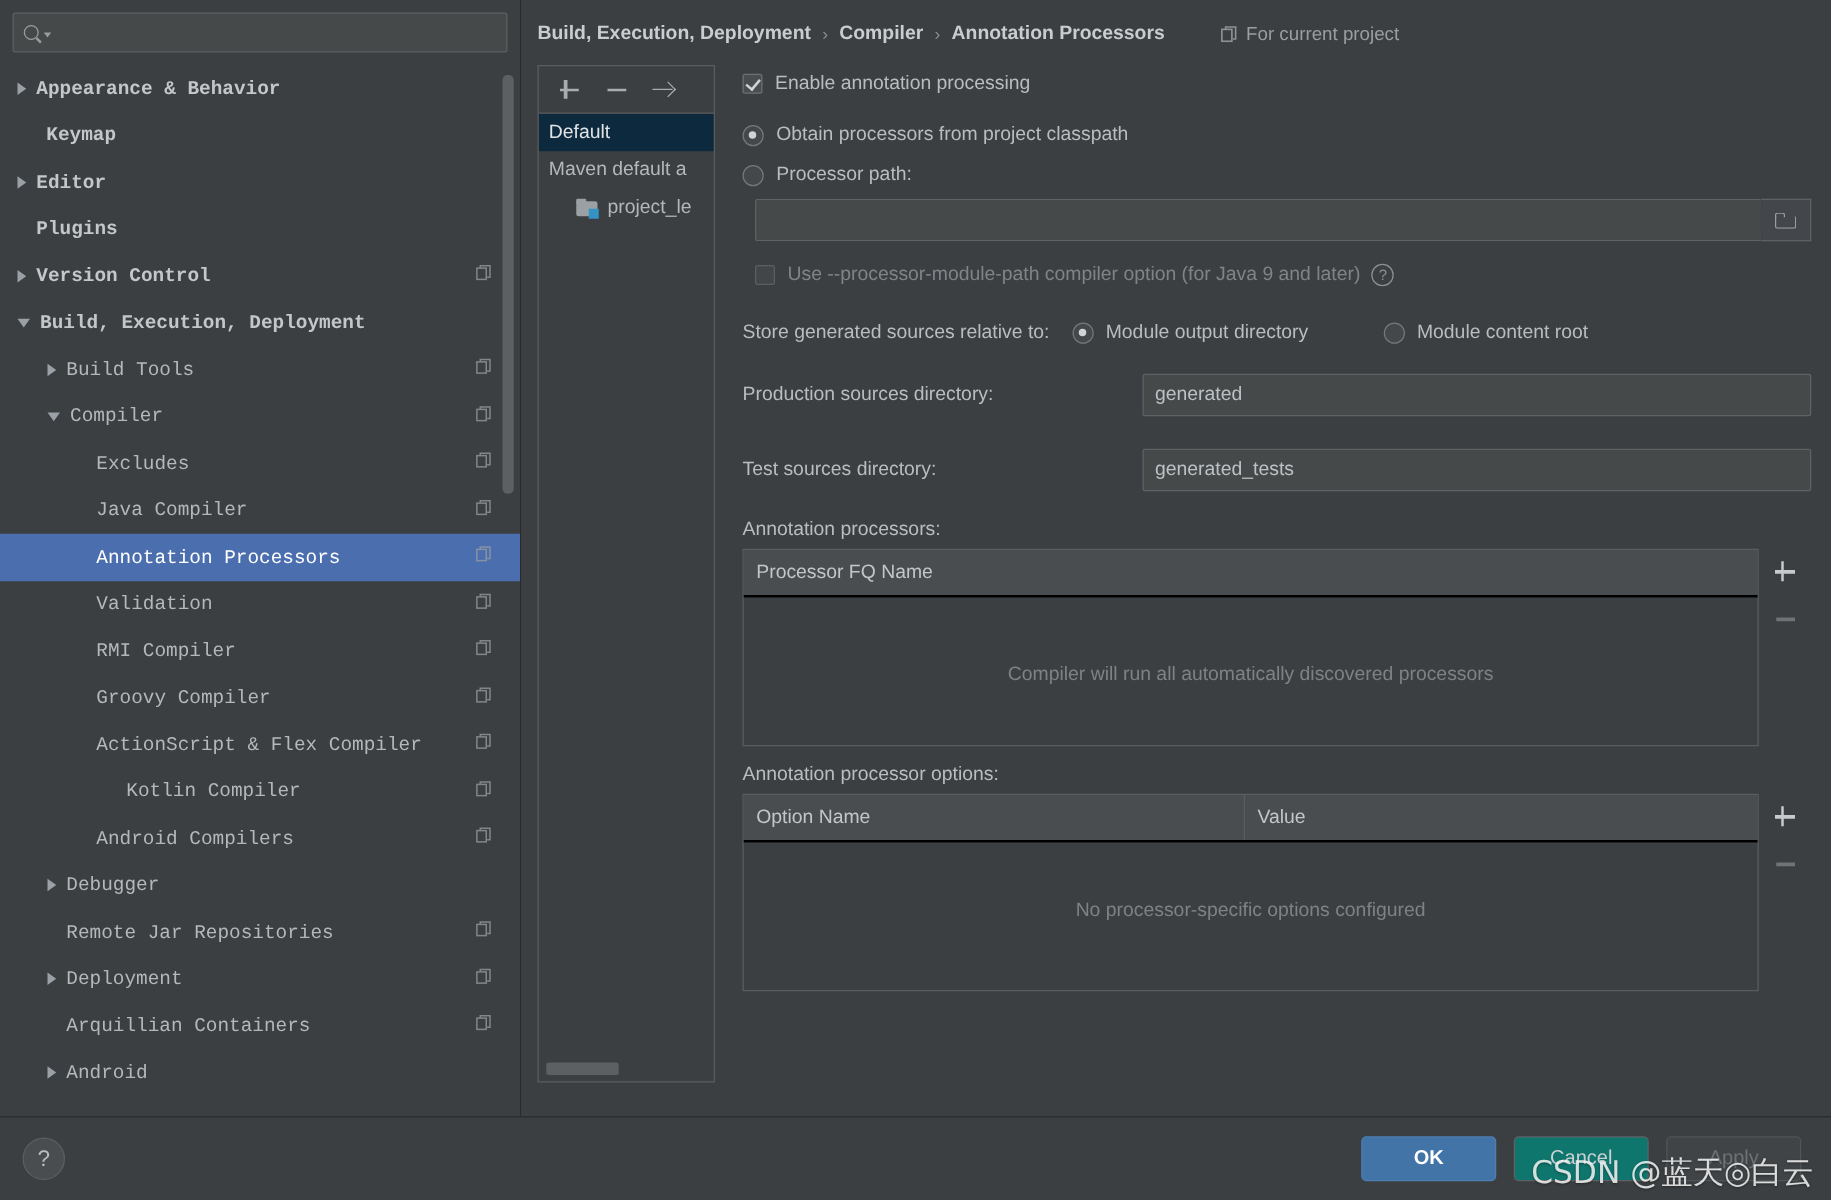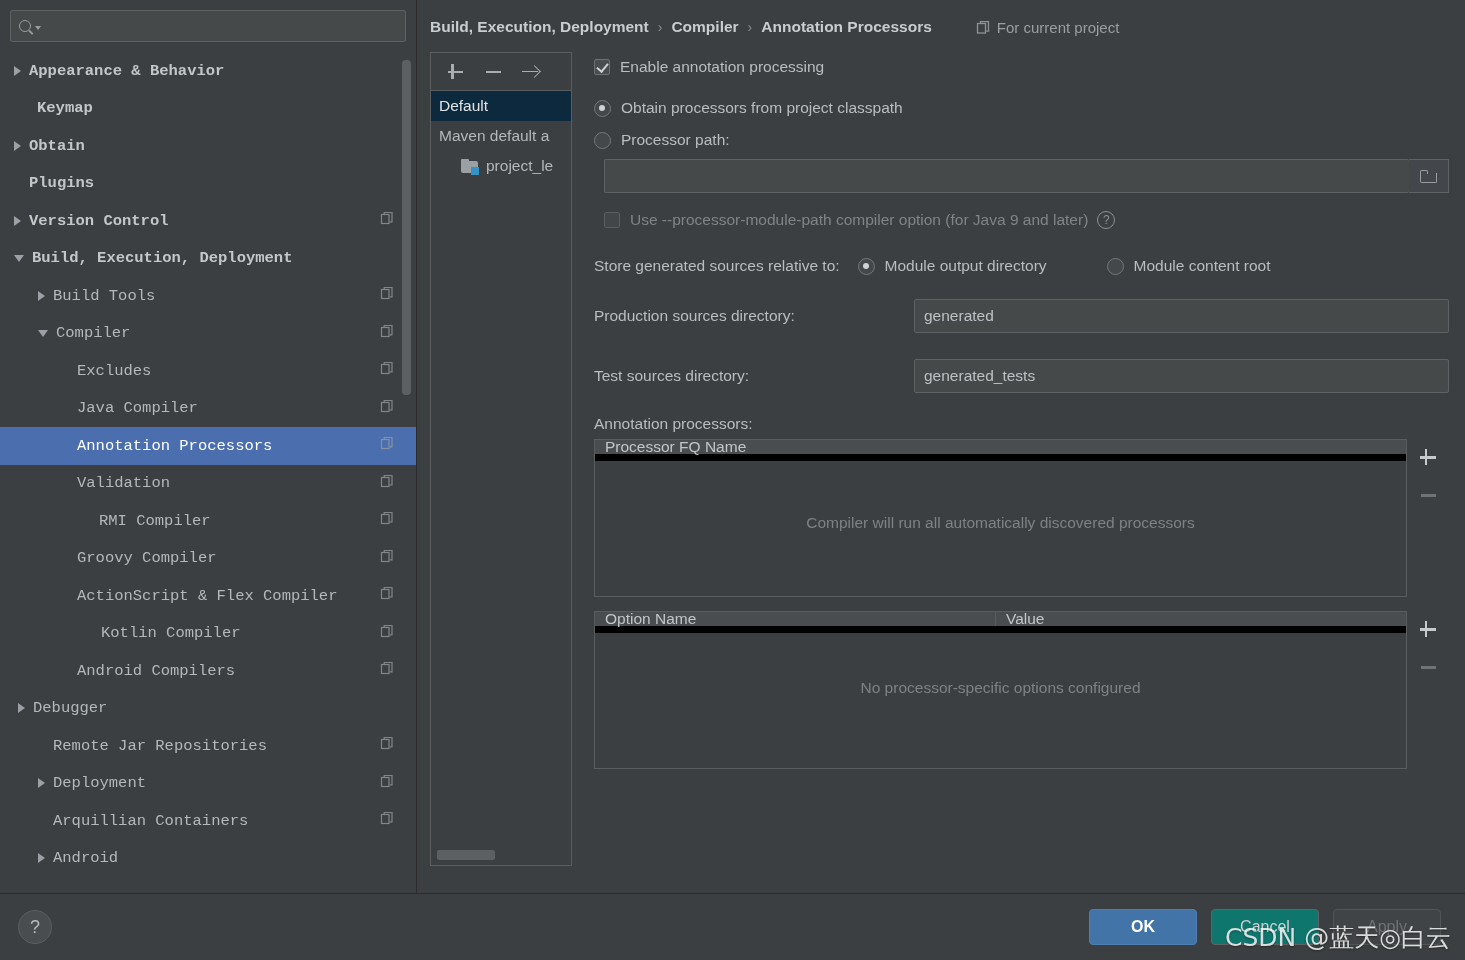--- a/index.html
+++ b/index.html
@@ -141,21 +141,21 @@
   .help-circ {
     width:18px; height:18px; border:1.5px solid #8c9093; border-radius:50%;
     display:flex; align-items:center; justify-content:center;
     font-size:12px; color:#8c9093; flex:0 0 auto;
   }
 
   
   .tbl-title { font-size:15.5px; color:#b9bdc0; margin-bottom: 6px; }
   .tbl-wrap { display:flex; }
   .tbl { flex:1 1 auto; border:1px solid #5a5d5e; background:#3c3f41; min-width:0; }
-  .tbl-head { display:flex; height:21px; background:#4a4d4f; border-bottom:7px solid #000000; }
+  .tbl-head { display:flex; height:38px; background:#4a4d4f; border-bottom:2px solid #000000; }
   .th { font-size:15.5px; color:#c2c6c9; display:flex; align-items:center; padding-left:10px; }
   .th + .th { border-left:1px solid #5a5d5e; }
   .tbl-empty { display:flex; align-items:center; justify-content:center; color:#7e8285; font-size:15.5px; }
   .tbl-side { width:42px; flex:0 0 auto; display:flex; flex-direction:column; align-items:center; padding-top:8px; gap:18px;}
   .side-plus { width:20px;height:20px;position:relative;}
   .side-plus::before{content:"";position:absolute;left:2px;top:9px;width:16px;height:2.6px;background:#c6cacd;}
   .side-plus::after{content:"";position:absolute;left:6.7px;top:2px;width:2.6px;height:16px;background:#c6cacd;}
   .side-minus{width:20px;height:20px;position:relative;}
   .side-minus::before{content:"";position:absolute;left:3px;top:9px;width:15px;height:2.6px;background:#6f7376;}
 
@@ -206,21 +206,21 @@
           <div class="tree-item bold" style="padding-left: 14px;">
             <span class="arrow collapsed"></span>
             <span class="tree-label">Appearance &amp; Behavior</span>
           </div>
           <div class="tree-item bold" style="padding-left: 22px;">
             <span class="arrow none" style="width: 7px; margin-right: 8px;"></span>
             <span class="tree-label">Keymap</span>
           </div>
           <div class="tree-item bold" style="padding-left: 14px;">
             <span class="arrow collapsed"></span>
-            <span class="tree-label">Obtain</span>
+            <span class="tree-label">Editor</span>
           </div>
           <div class="tree-item bold" style="padding-left: 14px;">
             <span class="arrow none" style="width: 7px; margin-right: 8px;"></span>
             <span class="tree-label">Plugins</span>
           </div>
           <div class="tree-item bold" style="padding-left: 14px;">
             <span class="arrow collapsed"></span>
             <span class="tree-label">Version Control</span>
             <span class="copy-badge"><svg width="14" height="14" viewBox="0 0 14 14">
                 <rect x="1.5" y="3.5" width="7.5" height="9" fill="none" stroke="#9a9ea1" stroke-width="1.2"></rect>
@@ -272,21 +272,21 @@
               </svg></span>
           </div>
           <div class="tree-item" style="padding-left: 62px;">
             <span class="arrow none" style="width: 7px; margin-right: 8px;"></span>
             <span class="tree-label">Validation</span>
             <span class="copy-badge"><svg width="14" height="14" viewBox="0 0 14 14">
                 <rect x="1.5" y="3.5" width="7.5" height="9" fill="none" stroke="#9a9ea1" stroke-width="1.2"></rect>
                 <path d="M4.2 3.2 V1.5 H12 V10.8 H9.7" fill="none" stroke="#9a9ea1" stroke-width="1.2"></path>
               </svg></span>
           </div>
-          <div class="tree-item" style="padding-left: 84px;">
+          <div class="tree-item" style="padding-left: 62px;">
             <span class="arrow none" style="width: 7px; margin-right: 8px;"></span>
             <span class="tree-label">RMI Compiler</span>
             <span class="copy-badge"><svg width="14" height="14" viewBox="0 0 14 14">
                 <rect x="1.5" y="3.5" width="7.5" height="9" fill="none" stroke="#9a9ea1" stroke-width="1.2"></rect>
                 <path d="M4.2 3.2 V1.5 H12 V10.8 H9.7" fill="none" stroke="#9a9ea1" stroke-width="1.2"></path>
               </svg></span>
           </div>
           <div class="tree-item" style="padding-left: 62px;">
             <span class="arrow none" style="width: 7px; margin-right: 8px;"></span>
             <span class="tree-label">Groovy Compiler</span>
@@ -312,21 +312,21 @@
               </svg></span>
           </div>
           <div class="tree-item" style="padding-left: 62px;">
             <span class="arrow none" style="width: 7px; margin-right: 8px;"></span>
             <span class="tree-label">Android Compilers</span>
             <span class="copy-badge"><svg width="14" height="14" viewBox="0 0 14 14">
                 <rect x="1.5" y="3.5" width="7.5" height="9" fill="none" stroke="#9a9ea1" stroke-width="1.2"></rect>
                 <path d="M4.2 3.2 V1.5 H12 V10.8 H9.7" fill="none" stroke="#9a9ea1" stroke-width="1.2"></path>
               </svg></span>
           </div>
-          <div class="tree-item" style="padding-left: 18px;">
+          <div class="tree-item" style="padding-left: 38px;">
             <span class="arrow collapsed"></span>
             <span class="tree-label">Debugger</span>
           </div>
           <div class="tree-item" style="padding-left: 38px;">
             <span class="arrow none" style="width: 7px; margin-right: 8px;"></span>
             <span class="tree-label">Remote Jar Repositories</span>
             <span class="copy-badge"><svg width="14" height="14" viewBox="0 0 14 14">
                 <rect x="1.5" y="3.5" width="7.5" height="9" fill="none" stroke="#9a9ea1" stroke-width="1.2"></rect>
                 <path d="M4.2 3.2 V1.5 H12 V10.8 H9.7" fill="none" stroke="#9a9ea1" stroke-width="1.2"></path>
               </svg></span>
@@ -460,20 +460,21 @@
                 <div class="tbl-empty" style="height:124px;">Compiler will run all automatically discovered processors</div>
               </div>
               <div class="tbl-side">
                 <span class="side-plus"></span>
                 <span class="side-minus"></span>
               </div>
             </div>
           </div>
 
           <div style="margin-top:14px;">
+            <div class="tbl-title">Annotation processor options:</div>
             <div class="tbl-wrap">
               <div class="tbl" style="height:158px;">
                 <div class="tbl-head">
                   <div class="th" style="flex:0 0 400px;">Option Name</div>
                   <div class="th" style="flex:1;">Value</div>
                 </div>
                 <div class="tbl-empty" style="height:109px;">No processor-specific options configured</div>
               </div>
               <div class="tbl-side">
                 <span class="side-plus"></span>

